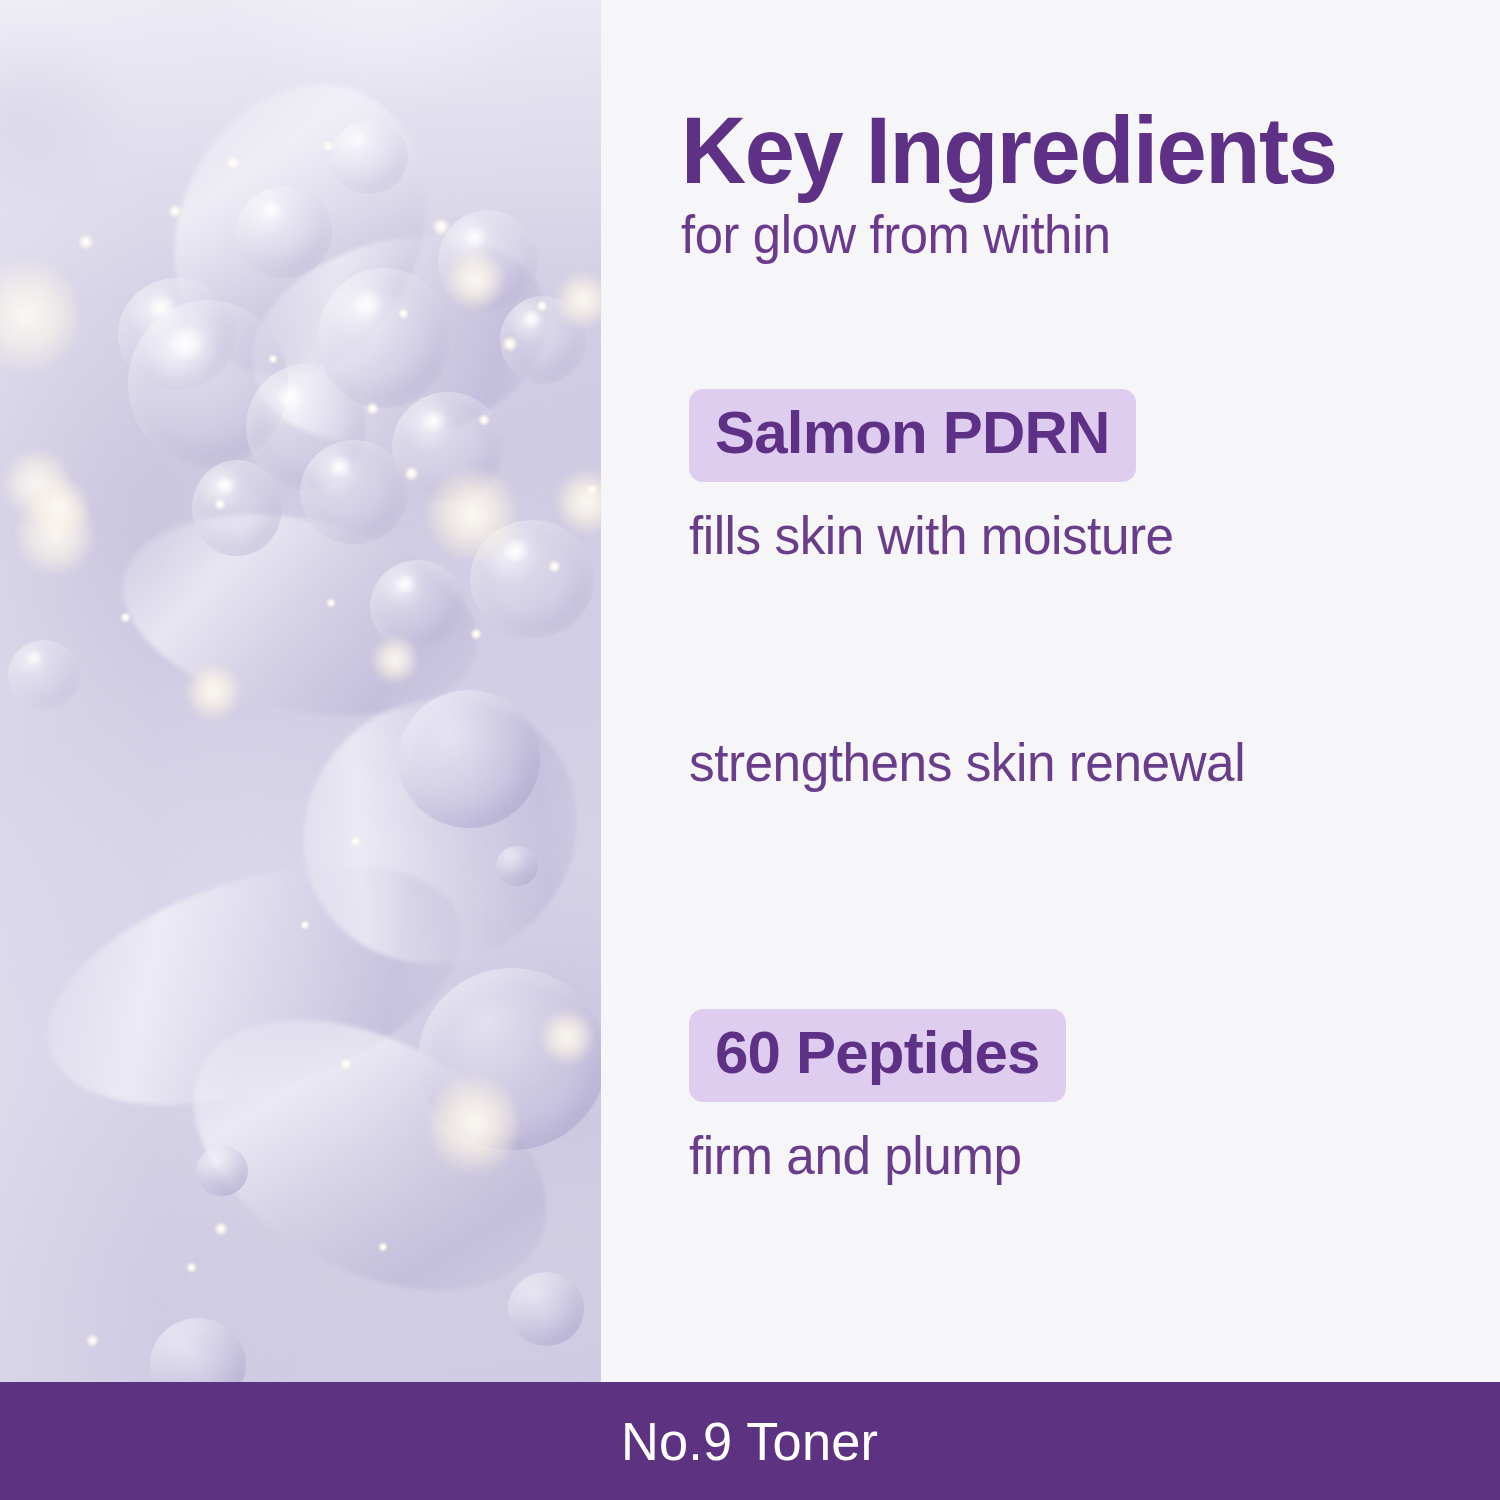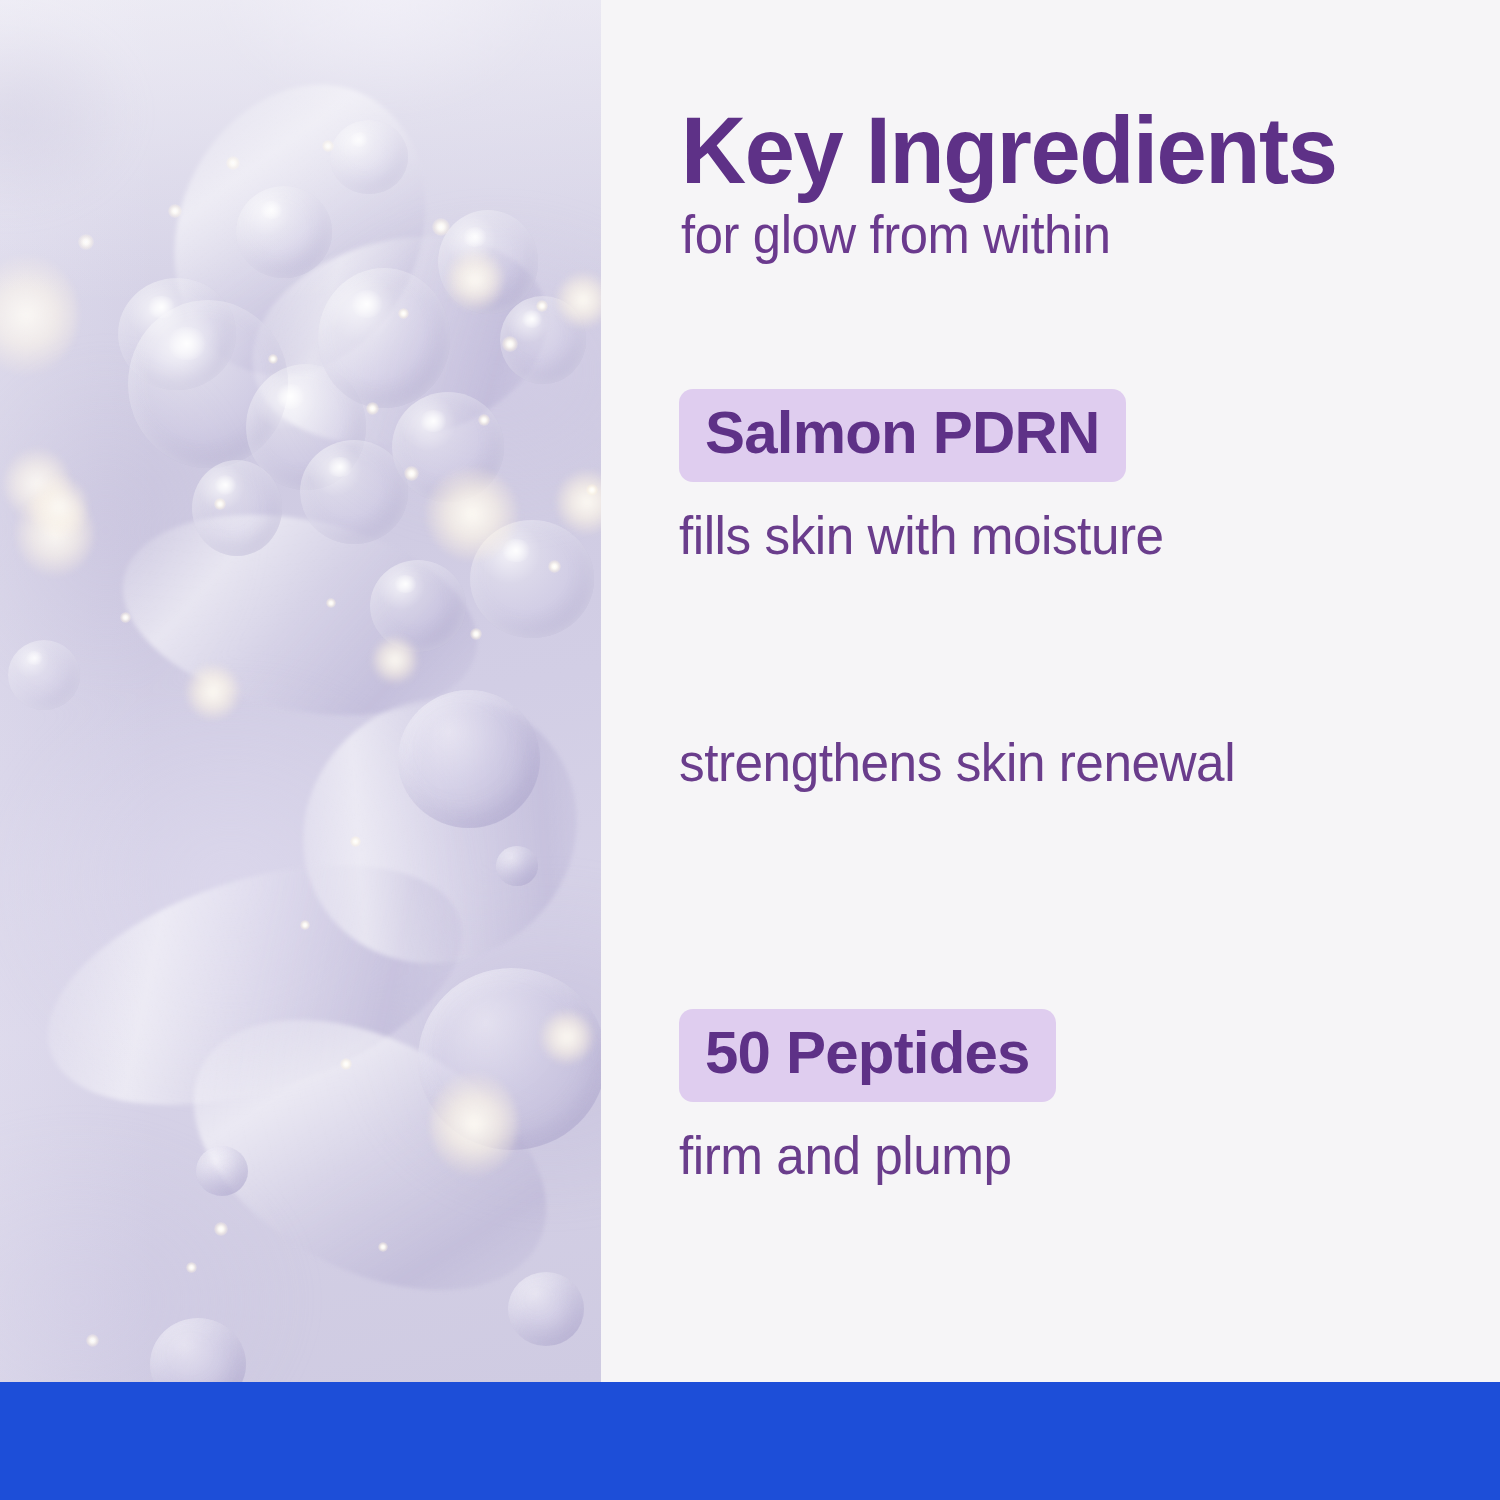--- a/index.html
+++ b/index.html
@@ -180,21 +180,21 @@
     font-weight: 500;
     letter-spacing: -0.4px;
     color: #6B3A8E;
     transform: scaleX(0.94);
     transform-origin: left center;
     white-space: nowrap;
   }
 
   .ingredient {
     position: absolute;
-    left: 78px;
+    left: 88px;
     width: 810px;
   }
   .ing-1 { top: 389px; }
   .ing-2 { top: 709px; }
   .ing-3 { top: 1009px; }
 
   .pill {
     display: inline-block;
     background: #DFCDEF;
     border-radius: 14px;
@@ -337,21 +337,24 @@
       </div>
       <div class="ing-desc">fills skin with moisture</div>
     </div>
 
     <div class="ingredient ing-2">
       <div class="ing-desc">strengthens skin renewal</div>
     </div>
 
     <div class="ingredient ing-3">
       <div class="pill">
-        <span>50 Peptides</span><span class="sup"></span>
+        <span>60 Peptides</span><span class="sup"></span>
       </div>
       <div class="ing-desc">firm and plump</div>
     </div>
 
   </div>
 
+  <div class="footer-band">
+    <div class="footer-title">No.9 Toner</div>
+  </div>
 
 </div>
 
 </body></html>

